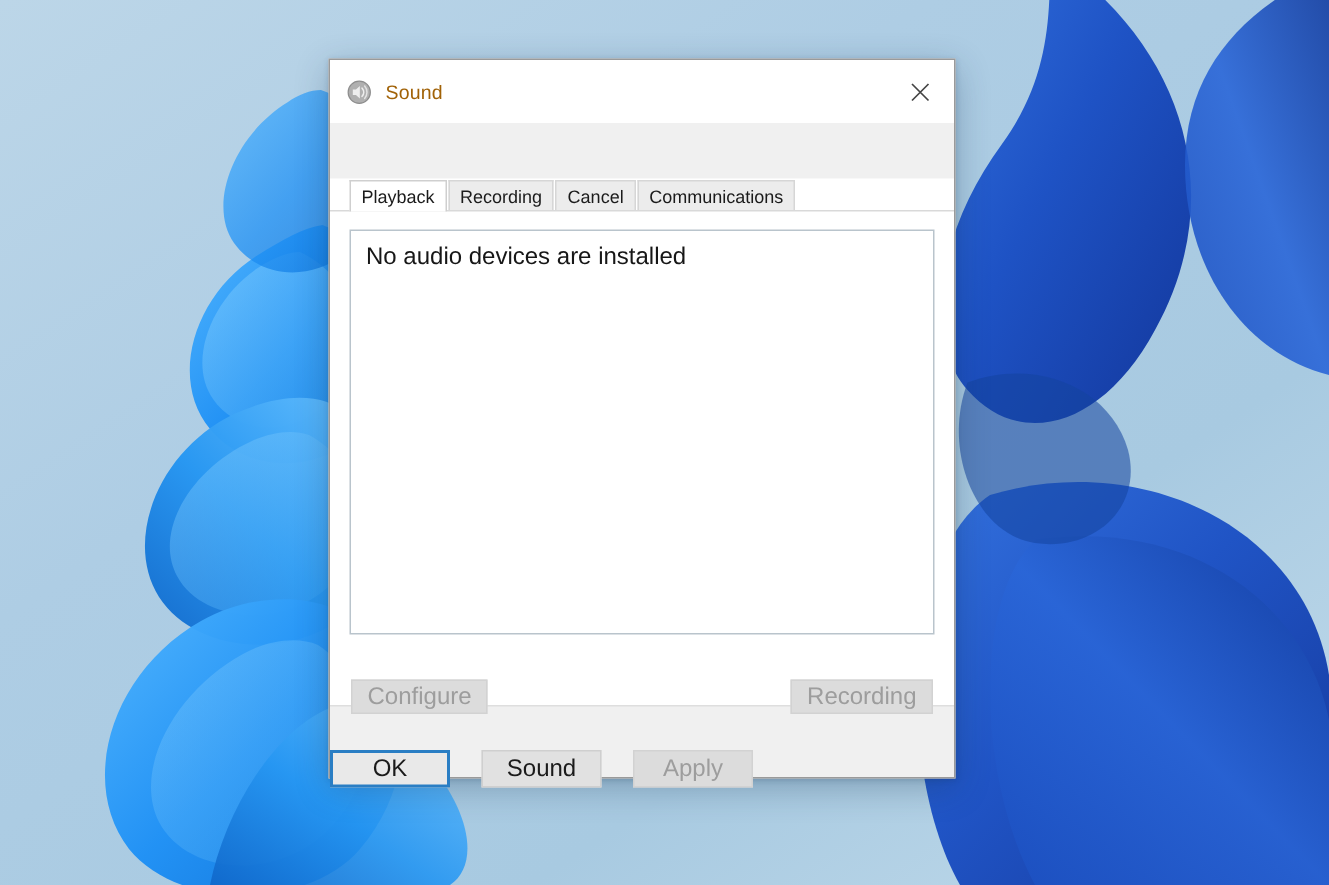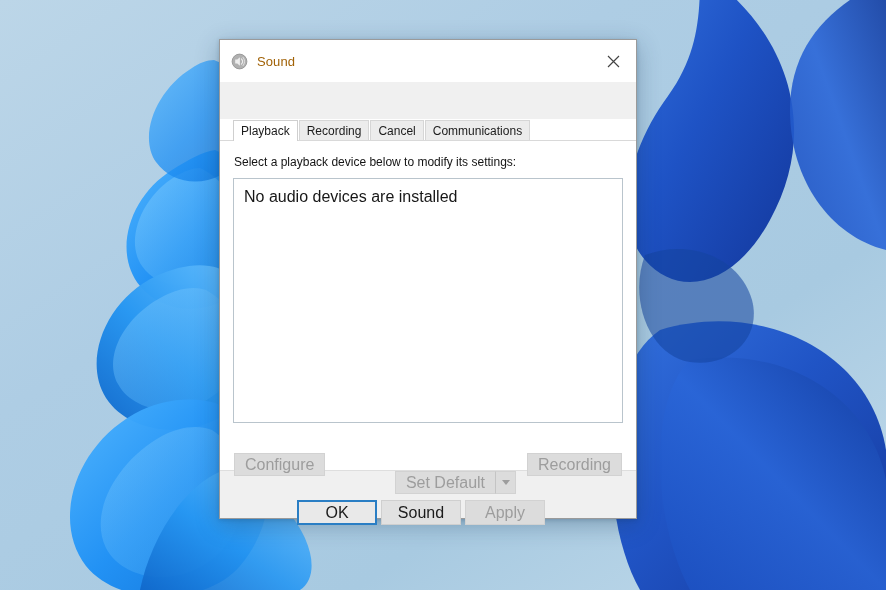--- a/index.html
+++ b/index.html
@@ -188,23 +188,23 @@
   }
 
   
   .footer {
     flex: 0 0 auto;
     height: 48px;
     background: #f0f0f0;
     border-top: 1px solid #dedede;
     display: flex;
     align-items: center;
-    justify-content: center;
+    justify-content: flex-start;
     padding-right: 14px;
-    gap: 4px;
+    gap: 21px;
   }
   .footer .btn { min-width: 80px; height: 25px; }
 </style>
 </head>
 <body>
 
 <div id="desktop">
 
   <svg id="wallpaper-svg" viewBox="0 0 886 590" preserveAspectRatio="none">
     <defs>
@@ -296,35 +296,28 @@
     </div>
 
     <div class="tabstrip">
       <div class="tab active">Playback</div>
       <div class="tab">Recording</div>
       <div class="tab">Cancel</div>
       <div class="tab">Communications</div>
     </div>
 
     <div class="content">
-      <div class="prompt">Select a playback device below to modify its settings:</div>
 
       <div class="devicelist">
         <div class="device-empty">No audio devices are installed</div>
       </div>
 
       <div class="action-row">
         <button class="btn disabled">Configure</button>
         <div class="spacer"></div>
-        <div class="split">
-          <button class="btn disabled btn-main">Set Default</button>
-          <button class="btn disabled btn-arrow">
-            <span class="chev"></span>
-          </button>
-        </div>
         <button class="btn disabled" style="margin-left:11px;">Recording</button>
       </div>
     </div>
 
     <div class="footer">
       <button class="btn default">OK</button>
       <button class="btn">Sound</button>
       <button class="btn disabled">Apply</button>
     </div>
 

